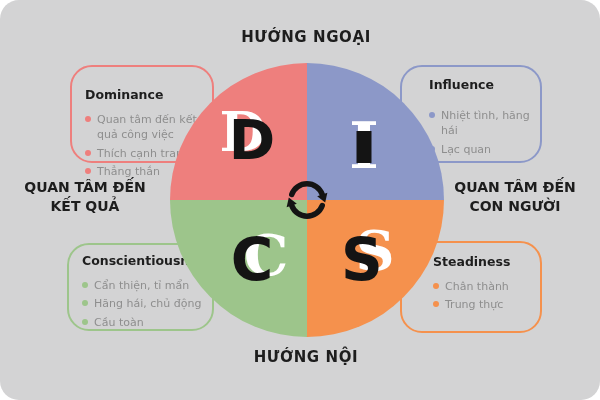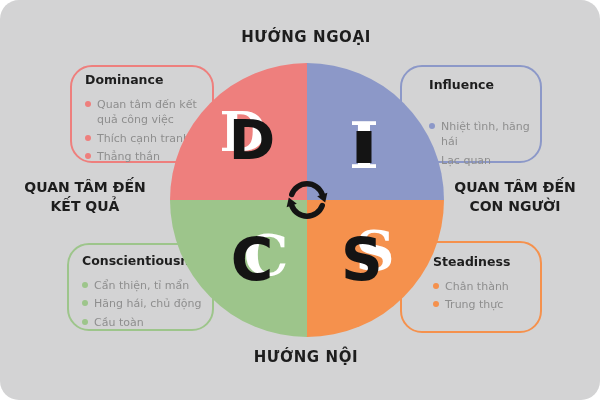--- a/index.html
+++ b/index.html
@@ -10,27 +10,27 @@
     background:#d3d3d4; overflow:hidden;border-radius:19px;
   }
   
   .axis { position:absolute; font-weight:bold; color:#1d1d1d; text-align:center; }
   .axis-top    { left:180px; top:28px;  width:252px; font-size:15px; letter-spacing:.6px; }
   .axis-bottom { left:180px; top:348px; width:252px; font-size:15px; letter-spacing:.6px; }
   .axis-left   { left:8px;   top:178px; width:154px; font-size:14px; line-height:1.35; }
   .axis-right  { left:440px; top:178px; width:150px; font-size:14px; line-height:1.35; }
   
   .box { position:absolute; border:2px solid; border-radius:22px; background:transparent; }
-  .box-d { left:70px;  top:65px;  width:144px; height:98px; border-color:#ee7f7d; padding:5px 4px 4px 13px; }
+  .box-d { left:70px;  top:65px;  width:144px; height:98px; border-color:#ee7f7d; padding:20px 4px 4px 13px; }
   .box-i { left:400px; top:65px;  width:142px; height:98px; border-color:#8c98c8; padding:10px 2px 4px 27px; }
   .box-c { left:67px;  top:243px; width:147px; height:88px; border-color:#9dc58b; padding:8px 4px 4px 13px; }
   .box-s { left:400px; top:241px; width:142px; height:92px; border-color:#f5914d; padding:11px 2px 4px 31px; }
   .box h3 { font-size:12.5px; font-weight:bold; color:#1e1e1e; }
   .box ul { list-style:none; margin-top:10px; }
-  .box-i ul { margin-top:27px; }
+  .box-i ul { margin-top:16px; }
   .box li { display:flex; align-items:flex-start; font-size:11px; color:#8e8e8e; line-height:1.4; margin:3px 0; }
   .dot { flex:0 0 auto; width:6px; height:6px; border-radius:50%; margin:4px 6px 0 0; }
   .dot-d { background:#ee7f7d; } .dot-i { background:#8c98c8; }
   .dot-c { background:#9dc58b; } .dot-s { background:#f5914d; }
   
   .disc {
     position:absolute; left:170px; top:63px; width:274px; height:274px;
     border-radius:50%;
     background:conic-gradient(#8c98c8 0 25%, #f5914d 25% 50%, #9dc58b 50% 75%, #ee7f7d 75% 100%);
   }

